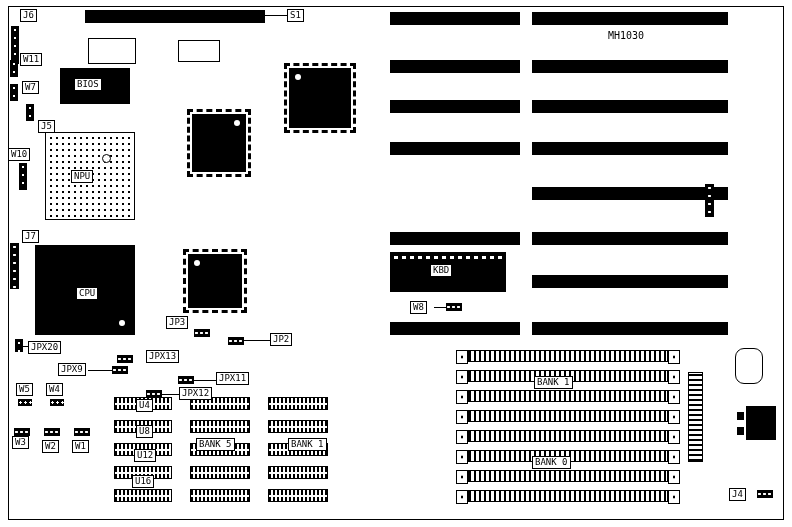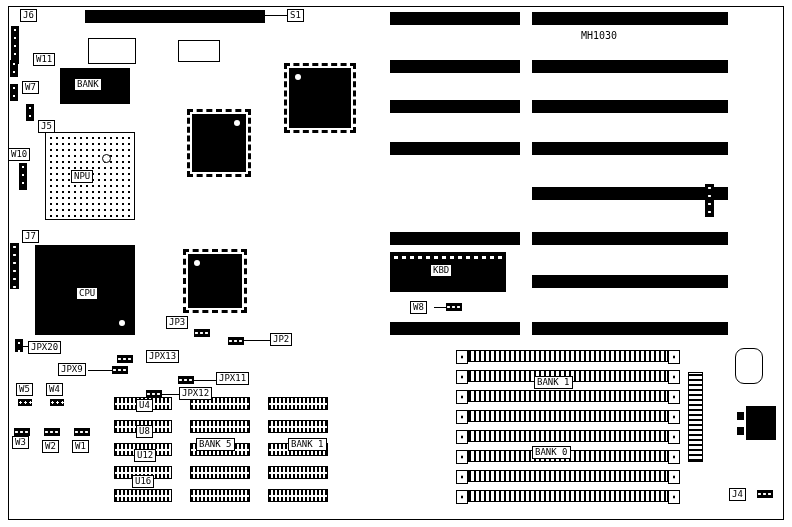--- a/index.html
+++ b/index.html
@@ -46,29 +46,29 @@
 </head>
 <body>
 
 <div class="board"></div>
 
 <div class="bar" style="left:85px;top:10px;width:180px;height:13px"></div>
 <div class="wire" style="left:265px;top:15px;width:22px;height:1px"></div>
 <div class="lbl" style="left:287px;top:9px">S1</div>
 <div class="lbl" style="left:20px;top:9px">J6</div>
 <div class="conn-v" style="left:11px;top:26px;width:8px;height:38px"></div>
-<div class="title" style="left:581px;top:30px">MH1030</div>
+<div class="title" style="left:608px;top:30px">MH1030</div>
 
 <div class="outline-rect" style="left:88px;top:38px;width:48px;height:26px"></div>
 <div class="outline-rect" style="left:178px;top:40px;width:42px;height:22px"></div>
 
-<div class="lbl" style="left:33px;top:53px">W11</div>
+<div class="lbl" style="left:20px;top:53px">W11</div>
 <div class="conn-v" style="left:10px;top:60px;width:8px;height:17px"></div>
 <div class="chip" style="left:60px;top:68px;width:70px;height:36px"></div>
-<div class="lbl" style="left:74px;top:78px">BANK</div>
+<div class="lbl" style="left:74px;top:78px">BIOS</div>
 <div class="lbl" style="left:22px;top:81px">W7</div>
 <div class="conn-v" style="left:10px;top:84px;width:8px;height:17px"></div>
 <div class="conn-v" style="left:26px;top:104px;width:8px;height:17px"></div>
 <div class="lbl" style="left:38px;top:120px">J5</div>
 <div class="lbl" style="left:8px;top:148px">W10</div>
 <div class="conn-v" style="left:19px;top:163px;width:8px;height:27px"></div>
 
 <div class="socket-npu" style="left:45px;top:132px;width:90px;height:88px"></div>
 <div class="pin1" style="left:102px;top:154px"></div>
 <div class="lbl" style="left:71px;top:170px">NPU</div>
@@ -166,21 +166,21 @@
 
 <div class="simm" style="left:468px;top:350px;width:200px;height:12px"></div>
 <div class="simm" style="left:468px;top:370px;width:200px;height:12px"></div>
 <div class="simm" style="left:468px;top:390px;width:200px;height:12px"></div>
 <div class="simm" style="left:468px;top:410px;width:200px;height:12px"></div>
 <div class="simm" style="left:468px;top:430px;width:200px;height:12px"></div>
 <div class="simm" style="left:468px;top:450px;width:200px;height:12px"></div>
 <div class="simm" style="left:468px;top:470px;width:200px;height:12px"></div>
 <div class="simm" style="left:468px;top:490px;width:200px;height:12px"></div>
 <div class="lbl" style="left:534px;top:376px">BANK 1</div>
-<div class="lbl" style="left:532px;top:446px">BANK 0</div>
+<div class="lbl" style="left:532px;top:456px">BANK 0</div>
 
 <div class="vdip" style="left:688px;top:372px;width:15px;height:90px"></div>
 <div class="battery" style="left:735px;top:348px;width:28px;height:36px"></div>
 <div class="chip" style="left:746px;top:406px;width:30px;height:34px"></div>
 <div class="chip" style="left:737px;top:412px;width:7px;height:8px"></div>
 <div class="chip" style="left:737px;top:427px;width:7px;height:8px"></div>
 <div class="lbl" style="left:729px;top:488px">J4</div>
 <div class="jmp-h" style="left:757px;top:490px;width:16px;height:8px"></div>
 
 </body></html>

